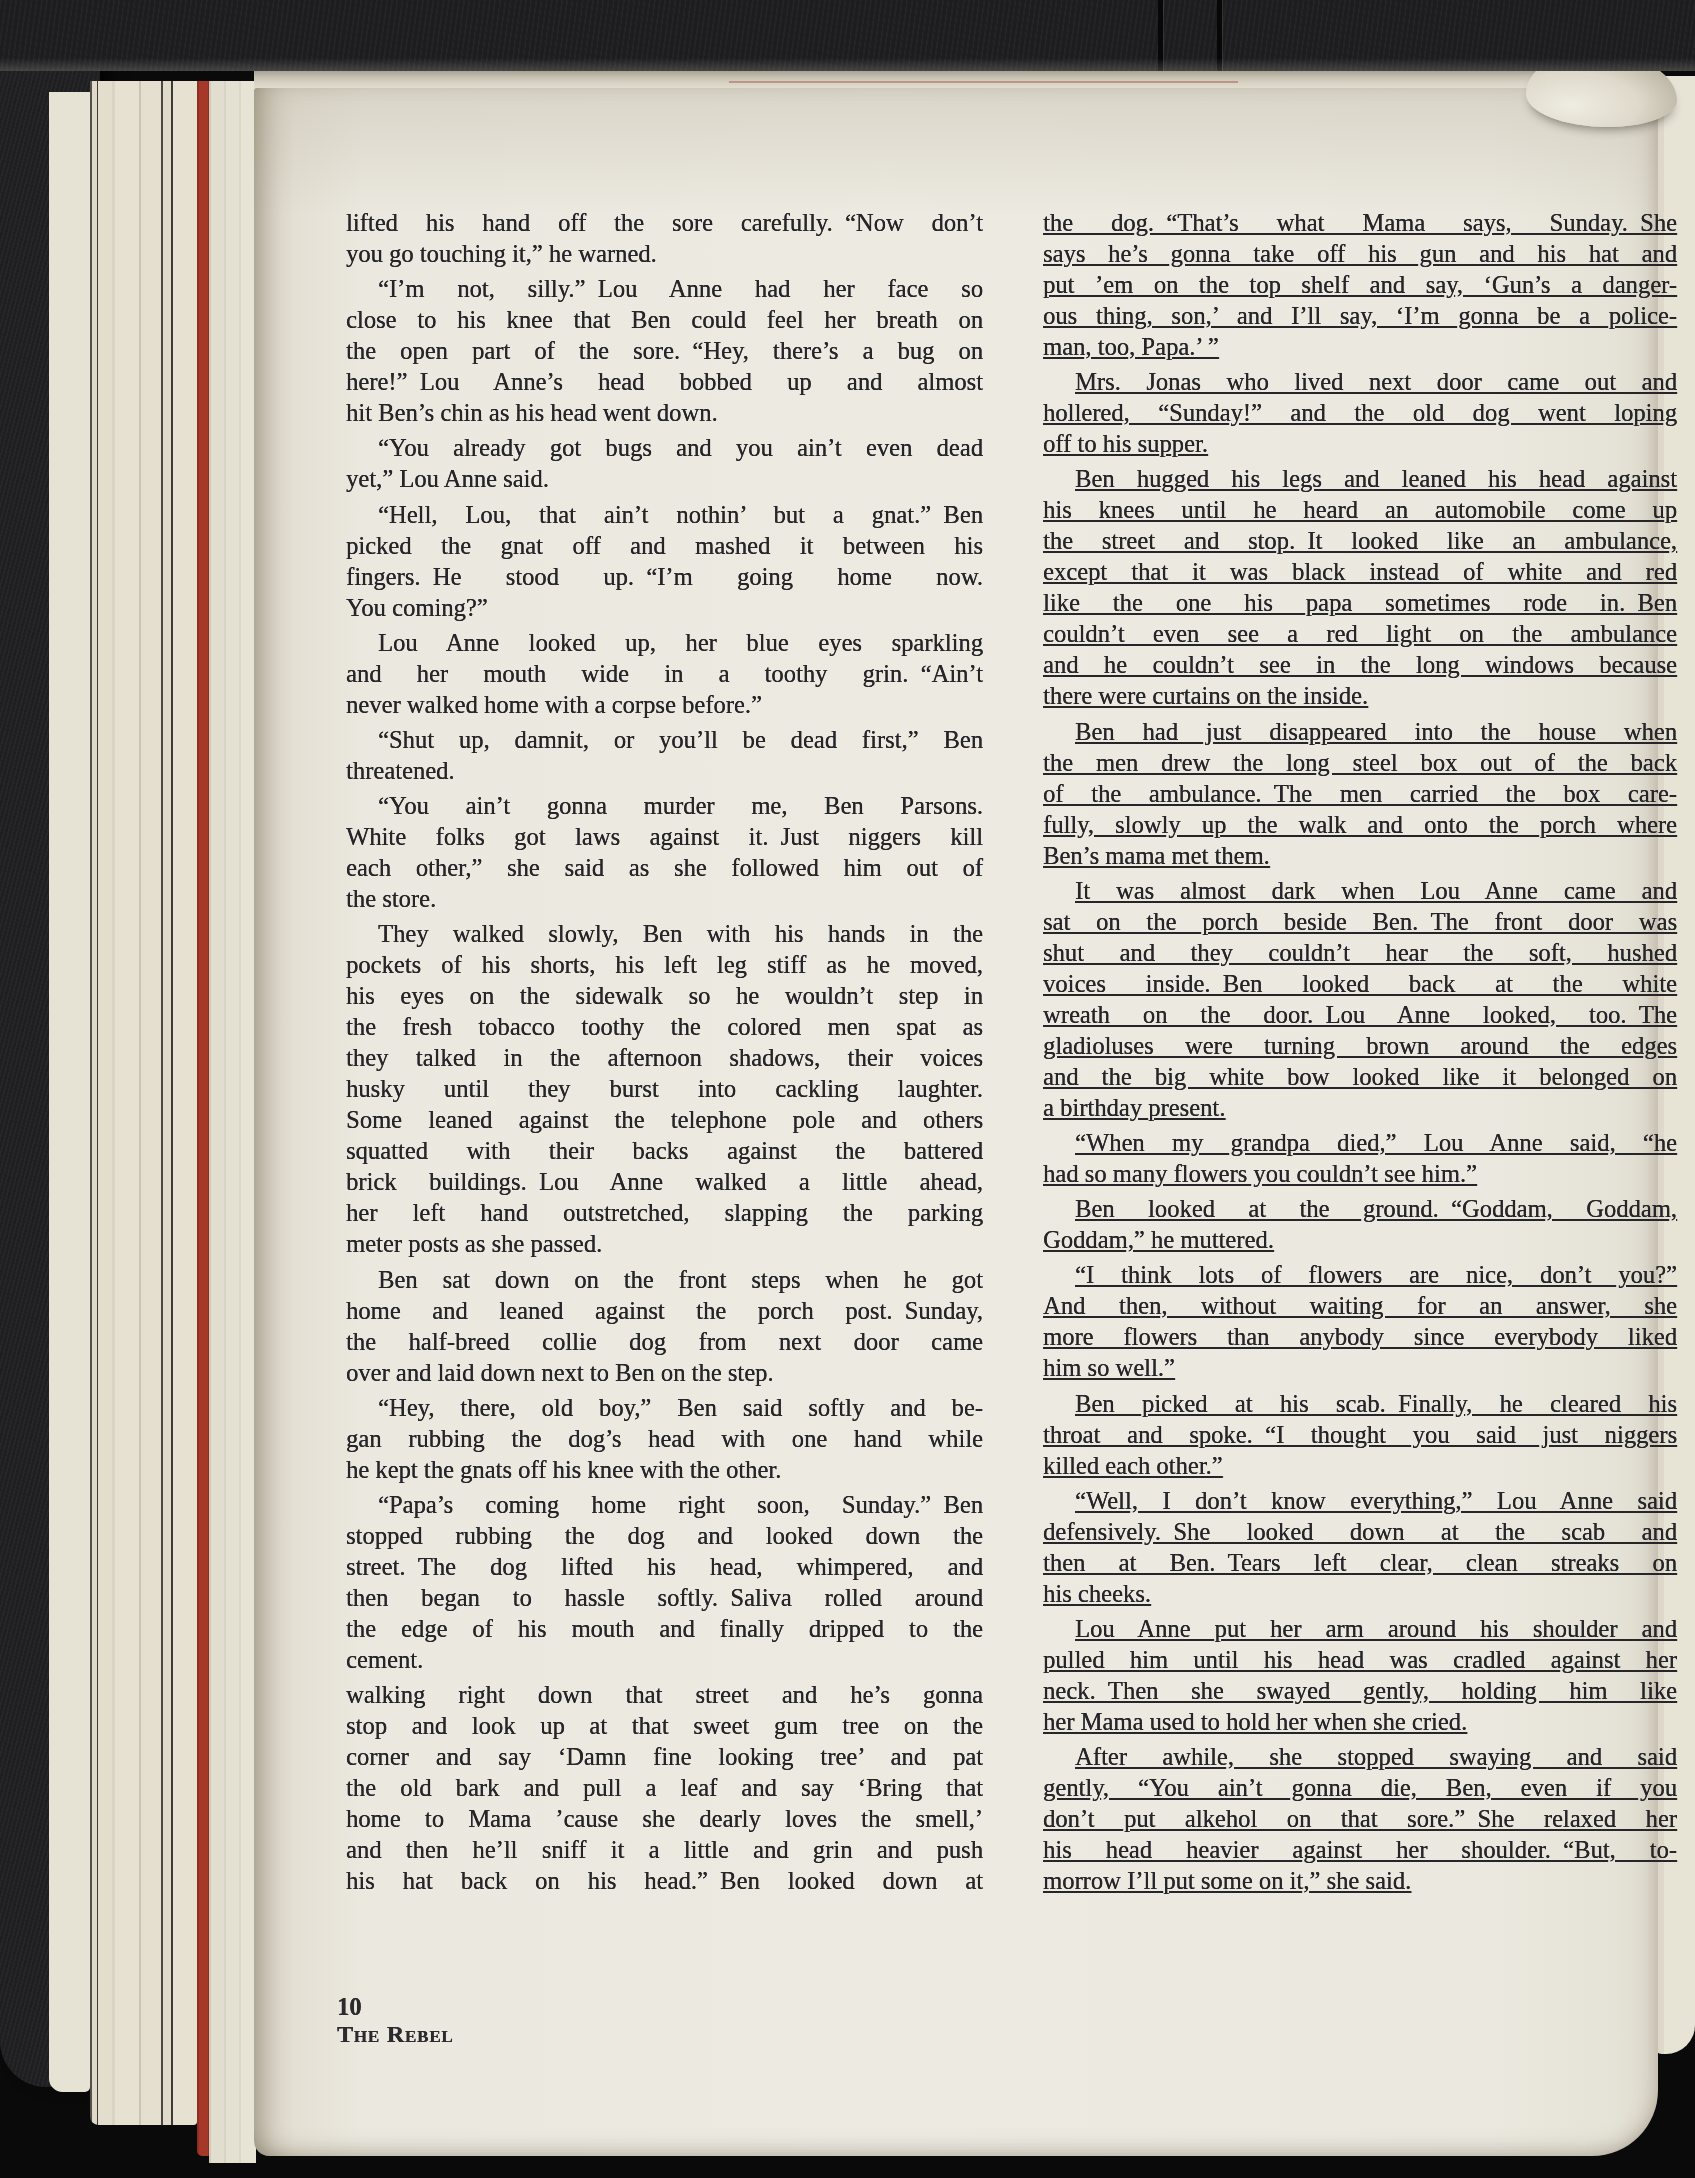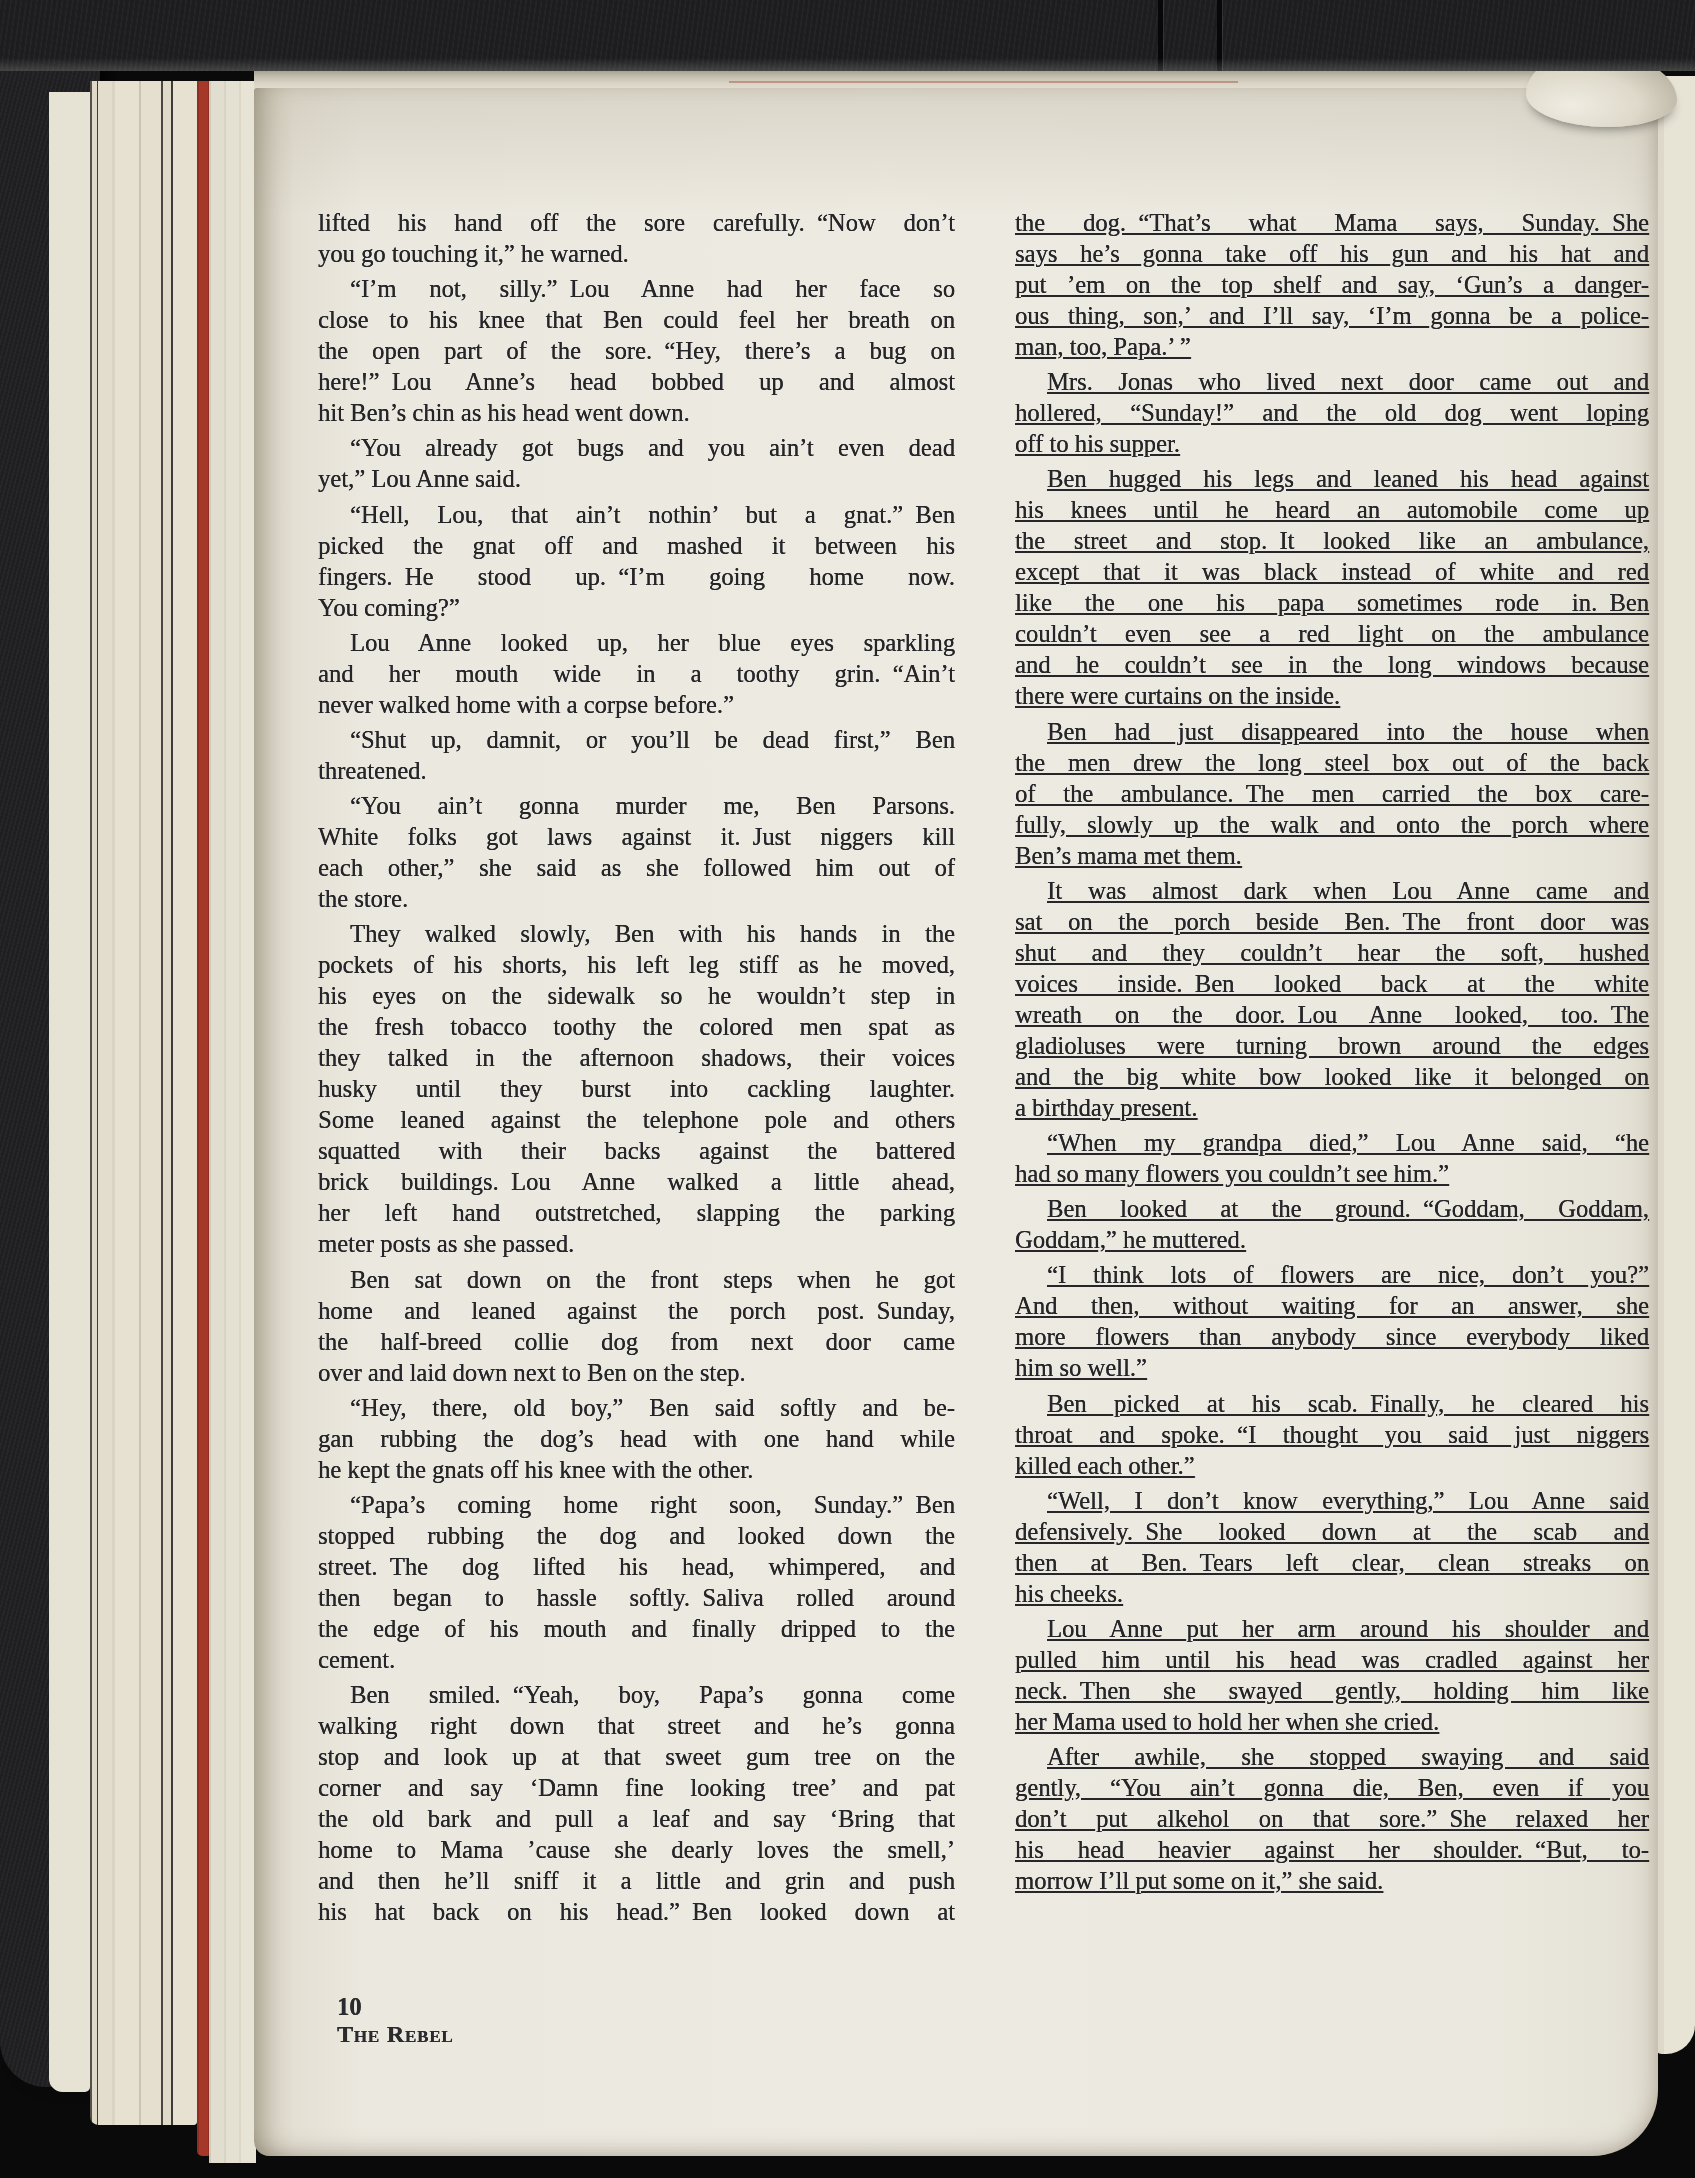--- a/index.html
+++ b/index.html
@@ -73,20 +73,21 @@
     box-shadow:
       inset 22px 0 29px -15.3px rgba(90,80,60,.45),
       inset -15.3px 0 20.3px -13.6px rgba(120,110,90,.35),
       inset 0 -18.6px 24px -17px rgba(120,110,90,.4);
   }
   
   .col{
     position:absolute;top:119px;
     font-size:24.6px;line-height:31px;color:#26262a;
     text-shadow:0.2px 0 0 currentColor;
+    margin-left:28px;
   }
   .col-left{left:64px;width:637px;}
   .col-right{left:761px;width:634px;text-decoration:underline;}
   .para{margin-top:4.2px;}
   .para:first-child{margin-top:0;}
   .line{text-align:justify;text-align-last:justify;}
   .line.endline{text-align-last:left;}
   .line.indent{text-indent:32px;}
   
   .page-footer{
@@ -175,21 +176,20 @@
       </div>
       <div class="para">
         <div class="line indent">“Papa’s coming home right soon, Sunday.” Ben</div>
         <div class="line">stopped rubbing the dog and looked down the</div>
         <div class="line">street. The dog lifted his head, whimpered, and</div>
         <div class="line">then began to hassle softly. Saliva rolled around</div>
         <div class="line">the edge of his mouth and finally dripped to the</div>
         <div class="line endline">cement.</div>
       </div>
       <div class="para">
-        <div class="line indent">Ben smiled. “Yeah, boy, Papa’s gonna come</div>
         <div class="line">walking right down that street and he’s gonna</div>
         <div class="line">stop and look up at that sweet gum tree on the</div>
         <div class="line">corner and say ‘Damn fine looking tree’ and pat</div>
         <div class="line">the old bark and pull a leaf and say ‘Bring that</div>
         <div class="line">home to Mama ’cause she dearly loves the smell,’</div>
         <div class="line">and then he’ll sniff it a little and grin and push</div>
         <div class="line">his hat back on his head.” Ben looked down at</div>
       </div>
     </div>
   <div class="col col-right" id="col-right">

